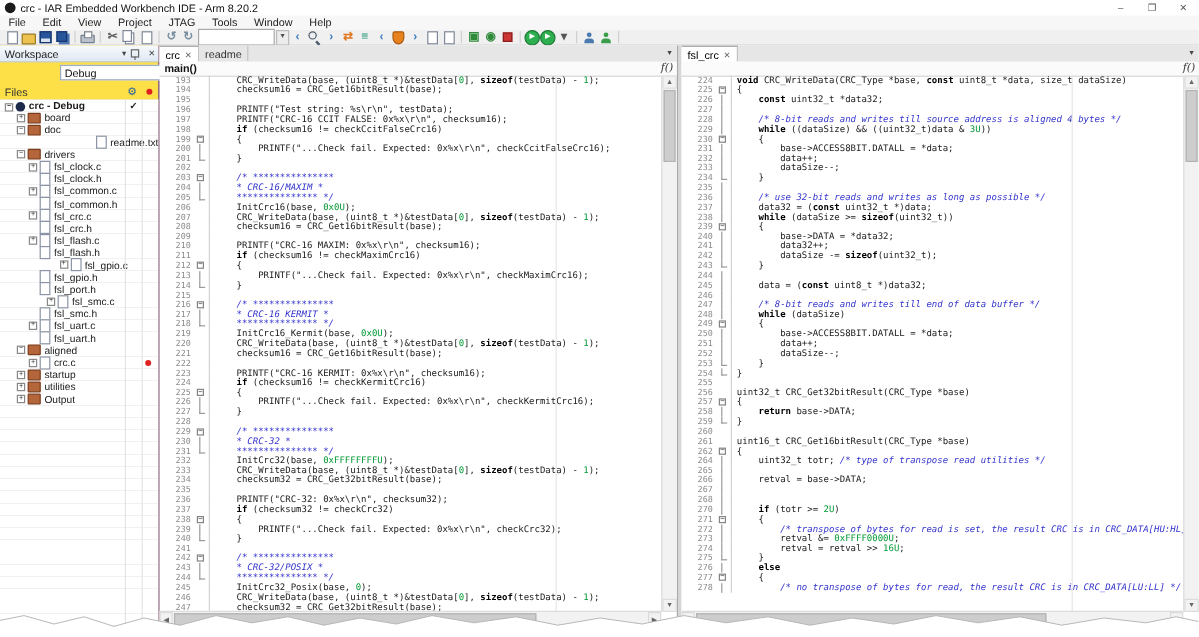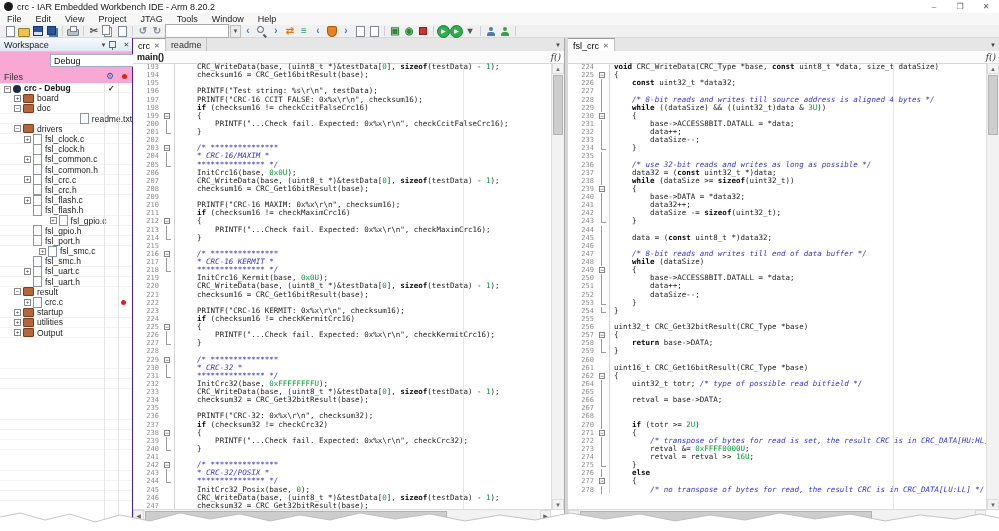--- a/index.html
+++ b/index.html
@@ -30,21 +30,21 @@
   .t-shield::before{content:"";width:8px;height:9px;background:#e8821e;border-radius:2px 2px 50% 50%;border:1px solid #a85a10;}
   .t-play::before{content:"▶";font-size:6px;color:#fff;}
   .t-play{background:#2fae4f;border-radius:50%;width:11px;height:11px;border:1px solid #1d7c35;}
   .t-stop::before{content:"";width:6px;height:6px;background:#cc3333;border:1px solid #882020;}
   .t-person::before{content:"";width:4px;height:4px;border-radius:50%;background:var(--c);margin-right:1px;margin-top:-4px;}
   .t-person::after{content:"";position:absolute;bottom:1px;left:3px;width:8px;height:4px;border-radius:3px 3px 0 0;background:var(--c);}
   .t-glyph{font-weight:bold;}
   #tb-search{width:58px;height:10px;background:#fff;border:1px solid #a9a9a9;font-size:8px;margin:0 1px;}
   .tb-drop{font-size:6px;color:#555;width:9px;height:11px;border:1px solid #bbb;background:#ececec;display:inline-flex;align-items:center;justify-content:center;}
   
-  #workspace{left:0;top:38px;width:133px;height:486px;background:#f9a8d4;border-right:1px solid #4c1d95;box-sizing:border-box;}
+  #workspace{left:0;top:38px;width:133px;height:486px;background:#fde047;border-right:1px solid #4c1d95;box-sizing:border-box;}
   #ws-header{left:0;top:0;width:132px;height:13px;background:linear-gradient(#f7fafd,#dfe8f3);border-bottom:1px solid #c4cede;display:flex;align-items:center;font-size:9px;color:#222;position:absolute;}
   #ws-header .ttl{padding-left:4px;flex:1;}
   .ws-hico{width:11px;text-align:center;color:#444;font-size:7px;}
   #ws-pin{width:5px;height:5px;border:1px solid #666;margin-right:5px;position:relative;}
   #ws-pin::after{content:"";position:absolute;left:2px;top:5px;width:1px;height:3px;background:#666;}
   #ws-combo{position:absolute;left:2px;top:16px;width:126px;height:13px;background:#fff;border:1px solid #9badc4;font-size:9px;display:flex;align-items:center;padding-left:3px;box-sizing:border-box;color:#111;margin-left:48px;}
   #ws-combo .dd{margin-left:auto;font-size:6px;color:#555;padding-right:3px;}
   #ws-filesbar{position:absolute;left:0;top:32px;width:132px;height:13px;border-bottom:1px solid #e0e0e0;font-size:9px;color:#333;display:flex;align-items:center;}
   #ws-filesbar .lbl{padding-left:4px;}
   #ws-gear{position:absolute;left:106px;top:1px;color:#2a5d9e;font-size:9px;}
@@ -277,21 +277,21 @@
         <span>fsl_uart.c</span>
       </div>
       <div class="trow" style="padding-left: 24px;">
         <span style="width: 9px; flex: 0 0 auto;"></span>
         <span class="tico-file"></span>
         <span>fsl_uart.h</span>
       </div>
       <div class="trow" style="padding-left: 14px;">
         <span class="texp">−</span>
         <span class="tico-folder"></span>
-        <span>result</span>
+        <span>aligned</span>
       </div>
       <div class="trow" style="padding-left: 24px;">
         <span class="texp">+</span>
         <span class="tico-file"></span>
         <span>crc.c</span>
         <span class="red-dot mark"></span>
       </div>
       <div class="trow" style="padding-left: 14px;">
         <span class="texp">+</span>
         <span class="tico-folder"></span>
@@ -445,21 +445,21 @@
       <div class="cl"><span class="ln">253</span><span class="fm"><span class="fe"></span></span><span class="ct">    }</span></div>
       <div class="cl"><span class="ln">254</span><span class="fm"><span class="fe"></span></span><span class="ct">}</span></div>
       <div class="cl"><span class="ln">255</span><span class="fm"></span><span class="ct"></span></div>
       <div class="cl"><span class="ln">256</span><span class="fm"></span><span class="ct">uint32_t CRC_Get32bitResult(CRC_Type *base)</span></div>
       <div class="cl"><span class="ln">257</span><span class="fm"><span class="fb">−</span></span><span class="ct">{</span></div>
       <div class="cl"><span class="ln">258</span><span class="fm"><span class="fv"></span></span><span class="ct">    <b>return</b> base-&gt;DATA;</span></div>
       <div class="cl"><span class="ln">259</span><span class="fm"><span class="fe"></span></span><span class="ct">}</span></div>
       <div class="cl"><span class="ln">260</span><span class="fm"></span><span class="ct"></span></div>
       <div class="cl"><span class="ln">261</span><span class="fm"></span><span class="ct">uint16_t CRC_Get16bitResult(CRC_Type *base)</span></div>
       <div class="cl"><span class="ln">262</span><span class="fm"><span class="fb">−</span></span><span class="ct">{</span></div>
-      <div class="cl"><span class="ln">264</span><span class="fm"><span class="fv"></span></span><span class="ct">    uint32_t totr; <span class="cm">/* type of possible read bitfield */</span></span></div>
+      <div class="cl"><span class="ln">264</span><span class="fm"><span class="fv"></span></span><span class="ct">    uint32_t totr; <span class="cm">/* type of transpose read utilities */</span></span></div>
       <div class="cl"><span class="ln">265</span><span class="fm"><span class="fv"></span></span><span class="ct"></span></div>
       <div class="cl"><span class="ln">266</span><span class="fm"><span class="fv"></span></span><span class="ct">    retval = base-&gt;DATA;</span></div>
       <div class="cl"><span class="ln">267</span><span class="fm"><span class="fv"></span></span></div>
       <div class="cl"><span class="ln">268</span><span class="fm"><span class="fv"></span></span><span class="ct"></span></div>
       <div class="cl"><span class="ln">270</span><span class="fm"><span class="fv"></span></span><span class="ct">    <b>if</b> (totr &gt;= <span class="num">2U</span>)</span></div>
       <div class="cl"><span class="ln">271</span><span class="fm"><span class="fb">−</span></span><span class="ct">    {</span></div>
       <div class="cl"><span class="ln">272</span><span class="fm"><span class="fv"></span></span><span class="ct">        <span class="cm">/* transpose of bytes for read is set, the result CRC is in CRC_DATA[HU:HL] */</span></span></div>
       <div class="cl"><span class="ln">273</span><span class="fm"><span class="fv"></span></span><span class="ct">        retval &amp;= <span class="num">0xFFFF0000U</span>;</span></div>
       <div class="cl"><span class="ln">274</span><span class="fm"><span class="fv"></span></span><span class="ct">        retval = retval &gt;&gt; <span class="num">16U</span>;</span></div>
       <div class="cl"><span class="ln">275</span><span class="fm"><span class="fe"></span></span><span class="ct">    }</span></div>

